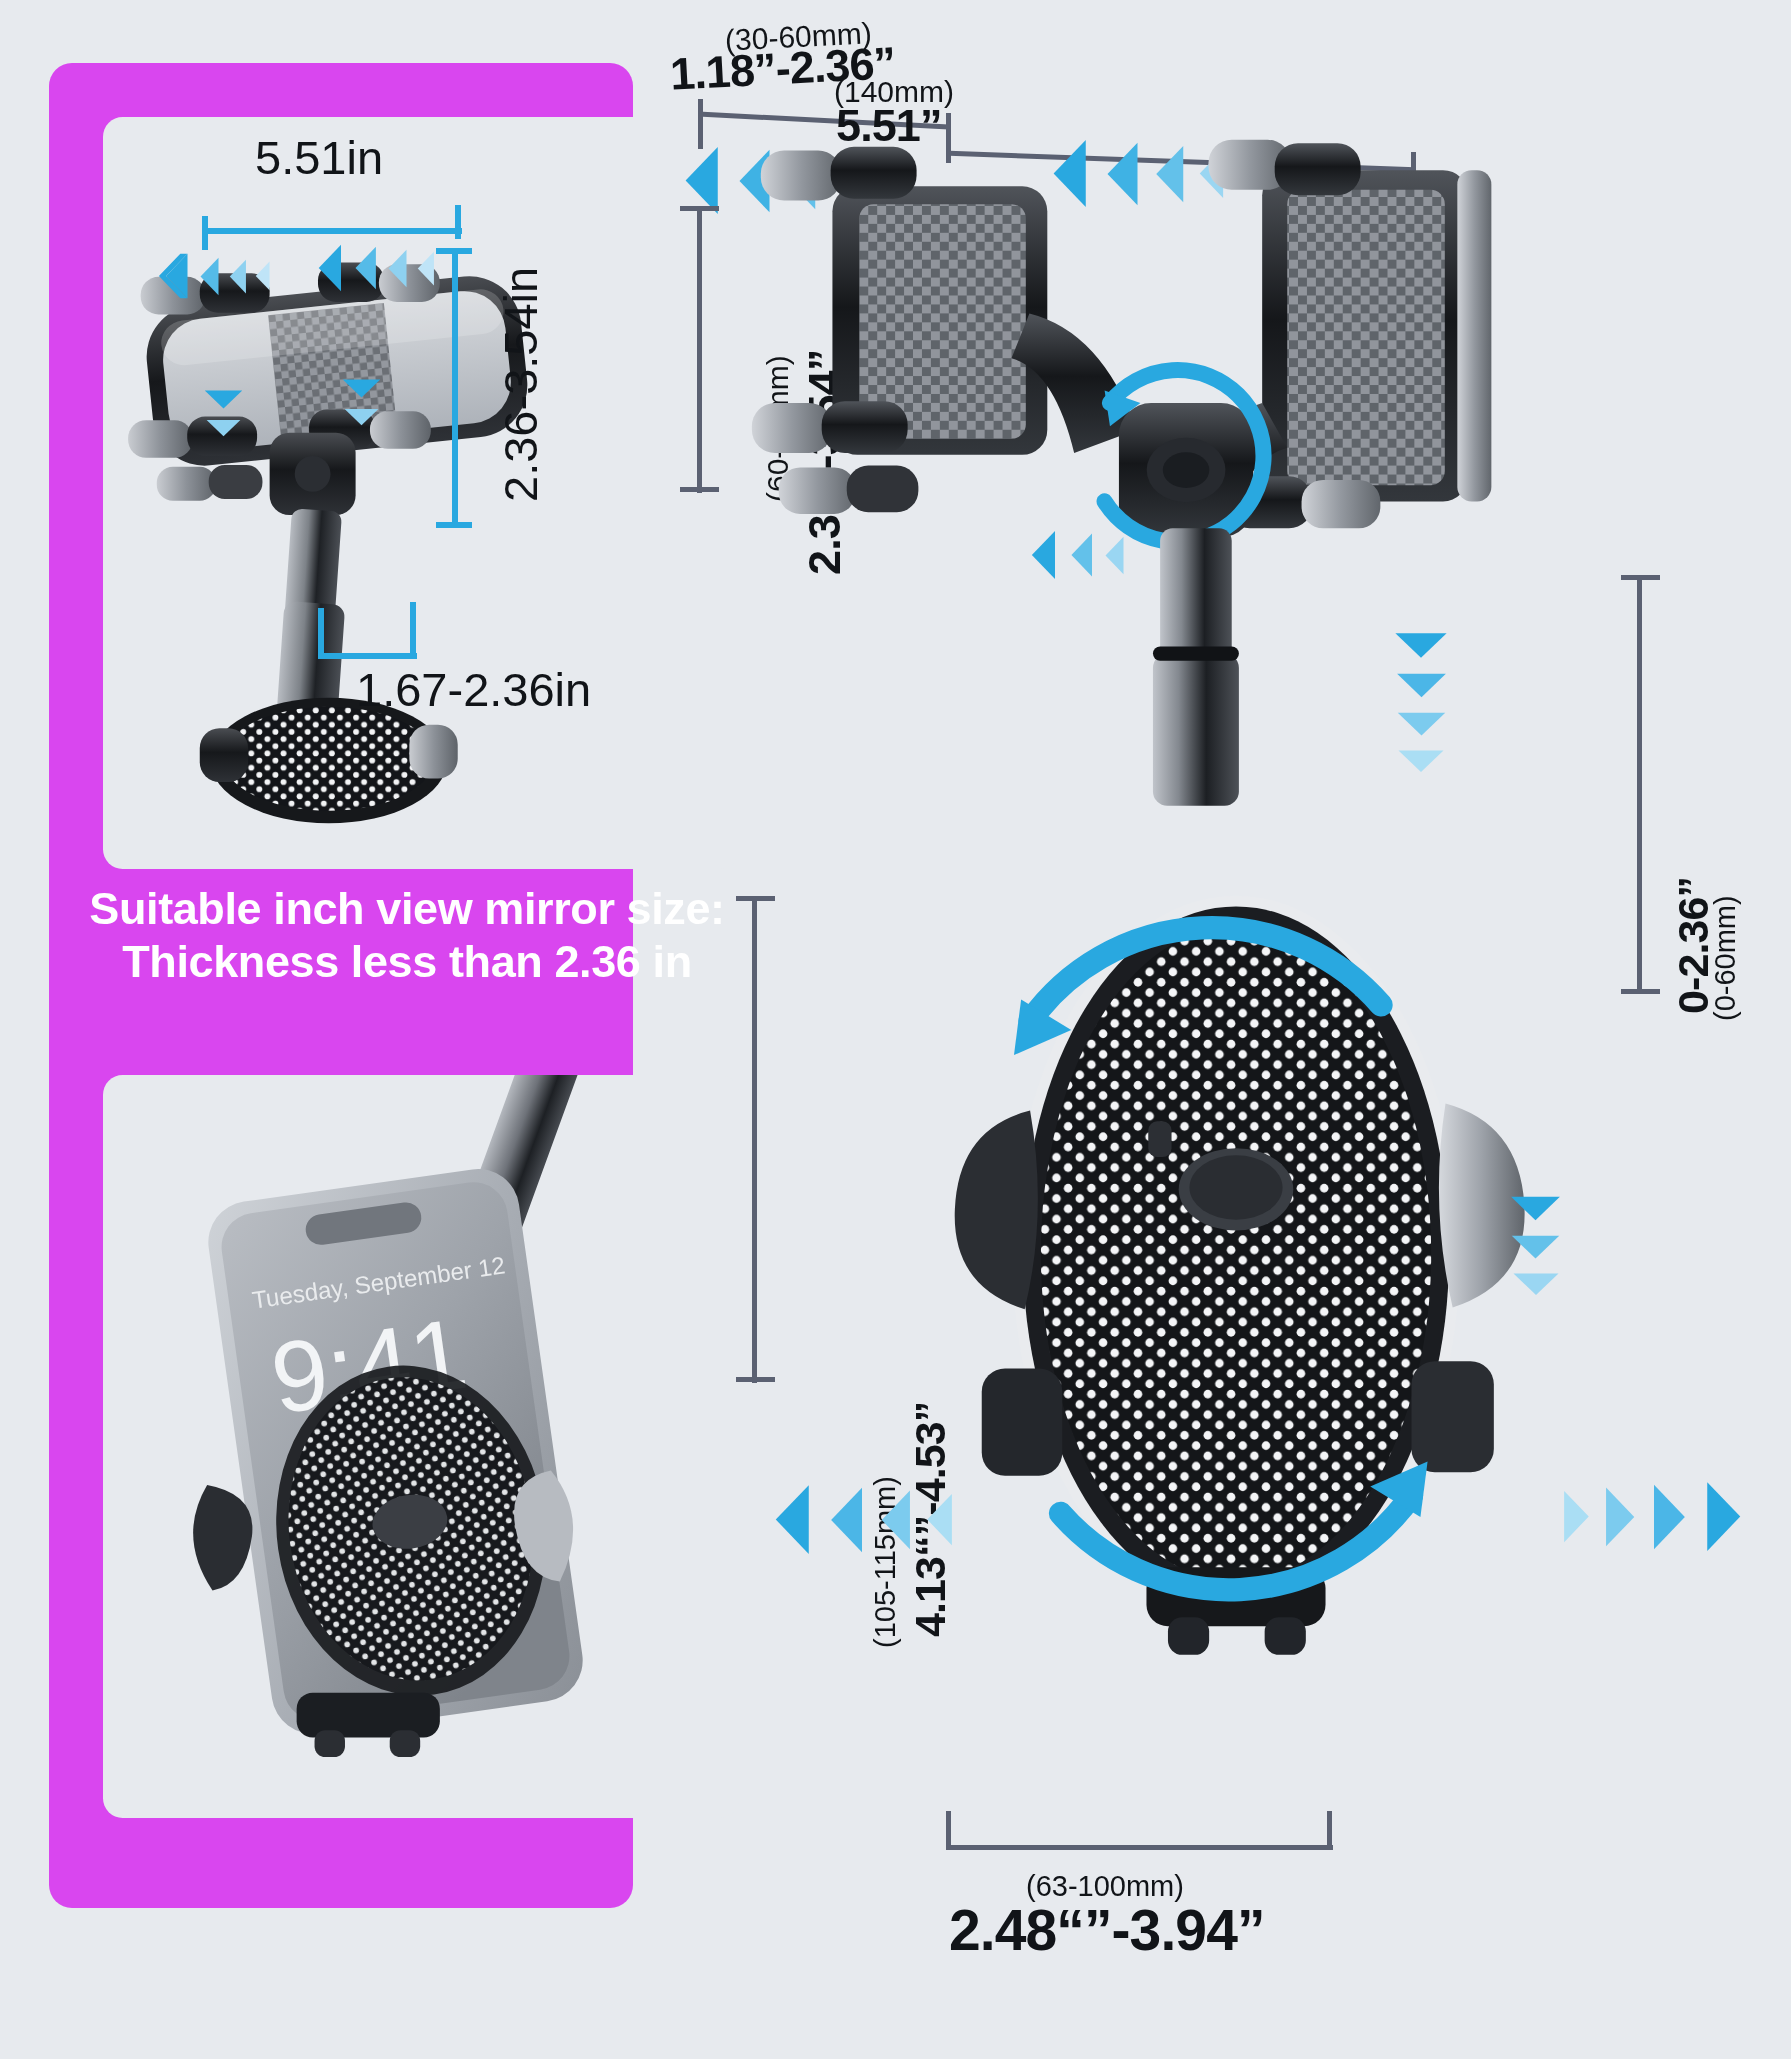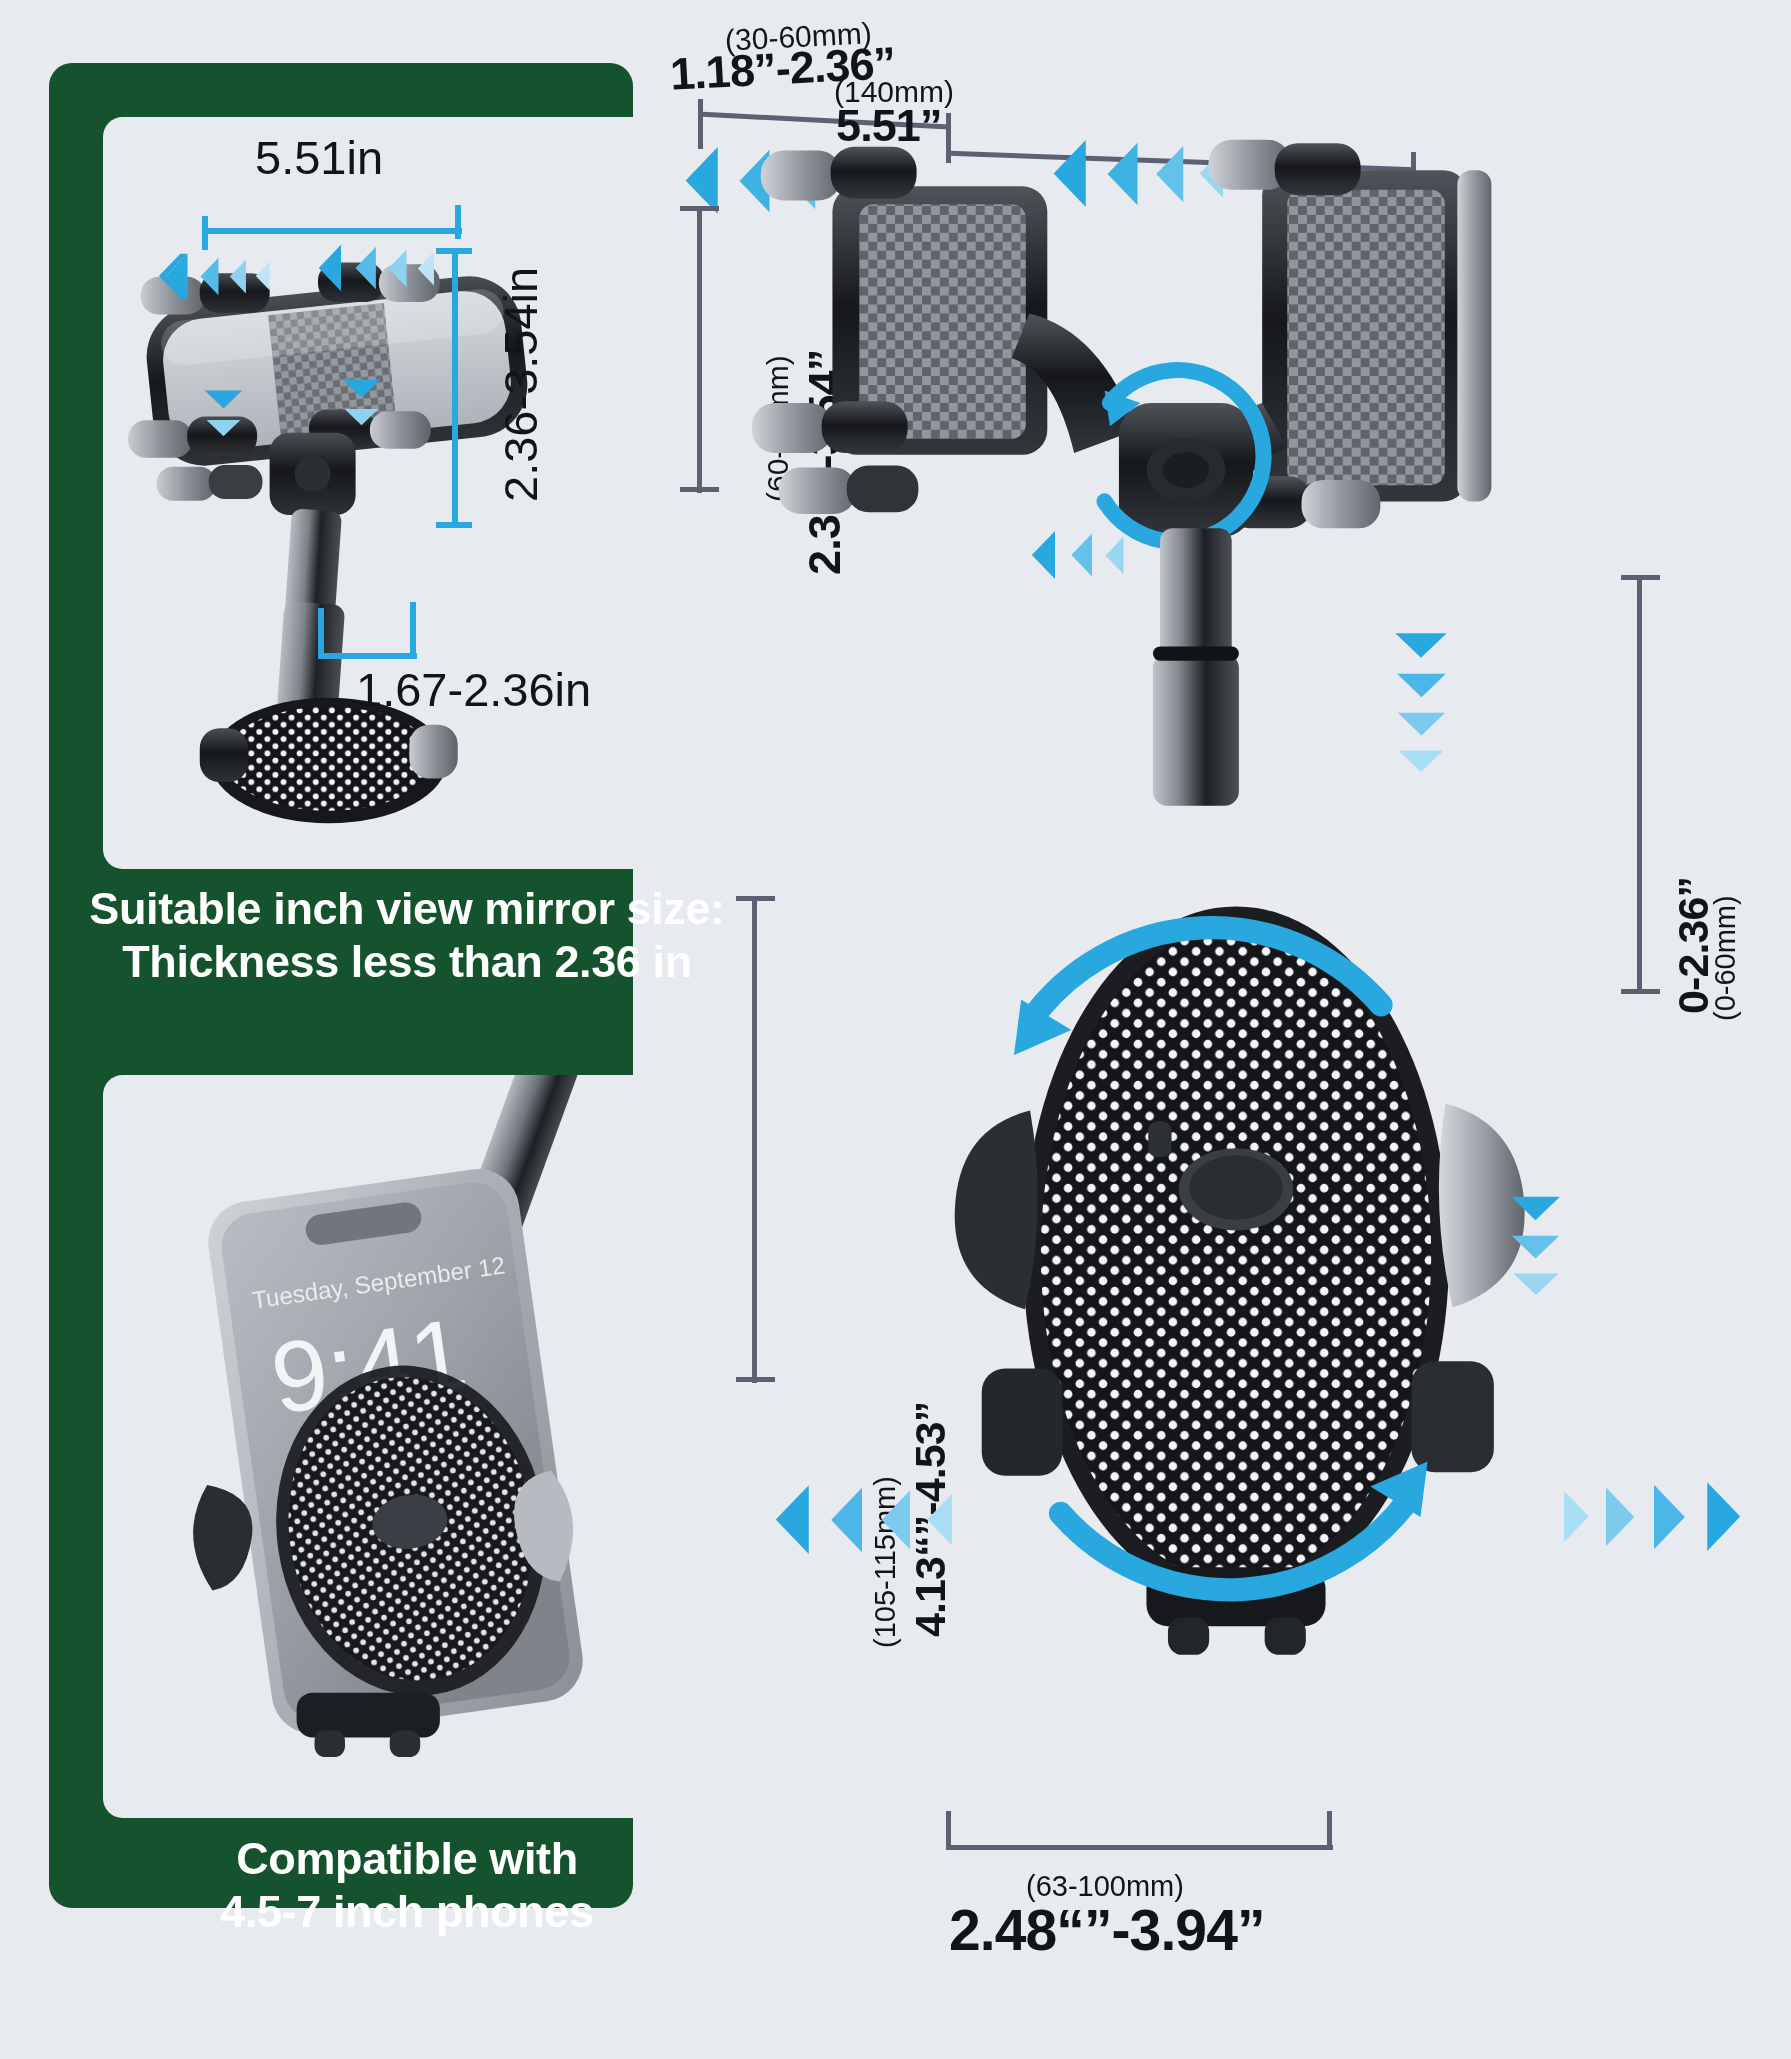--- a/index.html
+++ b/index.html
@@ -8,21 +8,21 @@
     background:#e7eaee;
     font-family:"Liberation Sans", sans-serif;
     overflow:hidden;
     position:relative;
   }
   .root{position:absolute;inset:0;}
 
   
   .left-card{
     position:absolute;left:49px;top:63px;width:584px;height:1845px;
-    background:#14532d;border-radius:23px;text-decoration:underline;
+    background:#d946ef;border-radius:23px;text-decoration:underline;
   }
   .inner-panel{
     position:absolute;background:#e7eaee;border-radius:19.7px;overflow:hidden;
   }
   .panel-top{left:54px;top:54px;width:636px;height:752px;}
   .panel-bottom{left:54px;top:1012px;width:636px;height:743px;}
 
   .slate-text{
     position:absolute;left:0;width:716px;
     color:#ffffff;text-align:center;
@@ -268,24 +268,20 @@
 
         <path d="M86 468 q-34 58 6 118 q36 -6 44 -60 q6 -48 -50 -58 Z" fill="#2a2d32"></path>
         <path d="M470 452 q44 54 10 124 q-40 -4 -50 -62 q-8 -52 40 -62 Z" fill="#b7bbc1"></path>
 
         <rect x="186" y="700" width="160" height="50" rx="18" fill="#1b1e22"></rect>
         <rect x="206" y="742" width="34" height="30" rx="12" fill="#2b2e33"></rect>
         <rect x="290" y="742" width="34" height="30" rx="12" fill="#2b2e33"></rect>
       </svg>
     </div>
 
-    <div class="slate-text t2">
-      <span>Compatible with</span>
-      <span>4.5-7 inch phones</span>
-    </div>
   </div>
 
   <div style="position:absolute;left:770px;top:0;width:1021px;height:1934px;">
 
     <div>
       <div class="lbl mm" style="left:-45px;top:19.7px;font-size:30px;transform:rotate(-3deg);">(30-60mm)</div>
       <div class="lbl bold" style="left:-100px;top:43px;font-size:45px;transform:rotate(-3deg);">1.18”-2.36”</div>
       <div class="dimline dark" style="left:-72px;top:118px;width:251px;height:5.4px;transform:rotate(3deg);"></div>
       <div class="dimline dark" style="left:-72px;top:99px;width:5.4px;height:50px;"></div>
       <div class="dimline dark" style="left:176px;top:113px;width:5.4px;height:50px;"></div>

